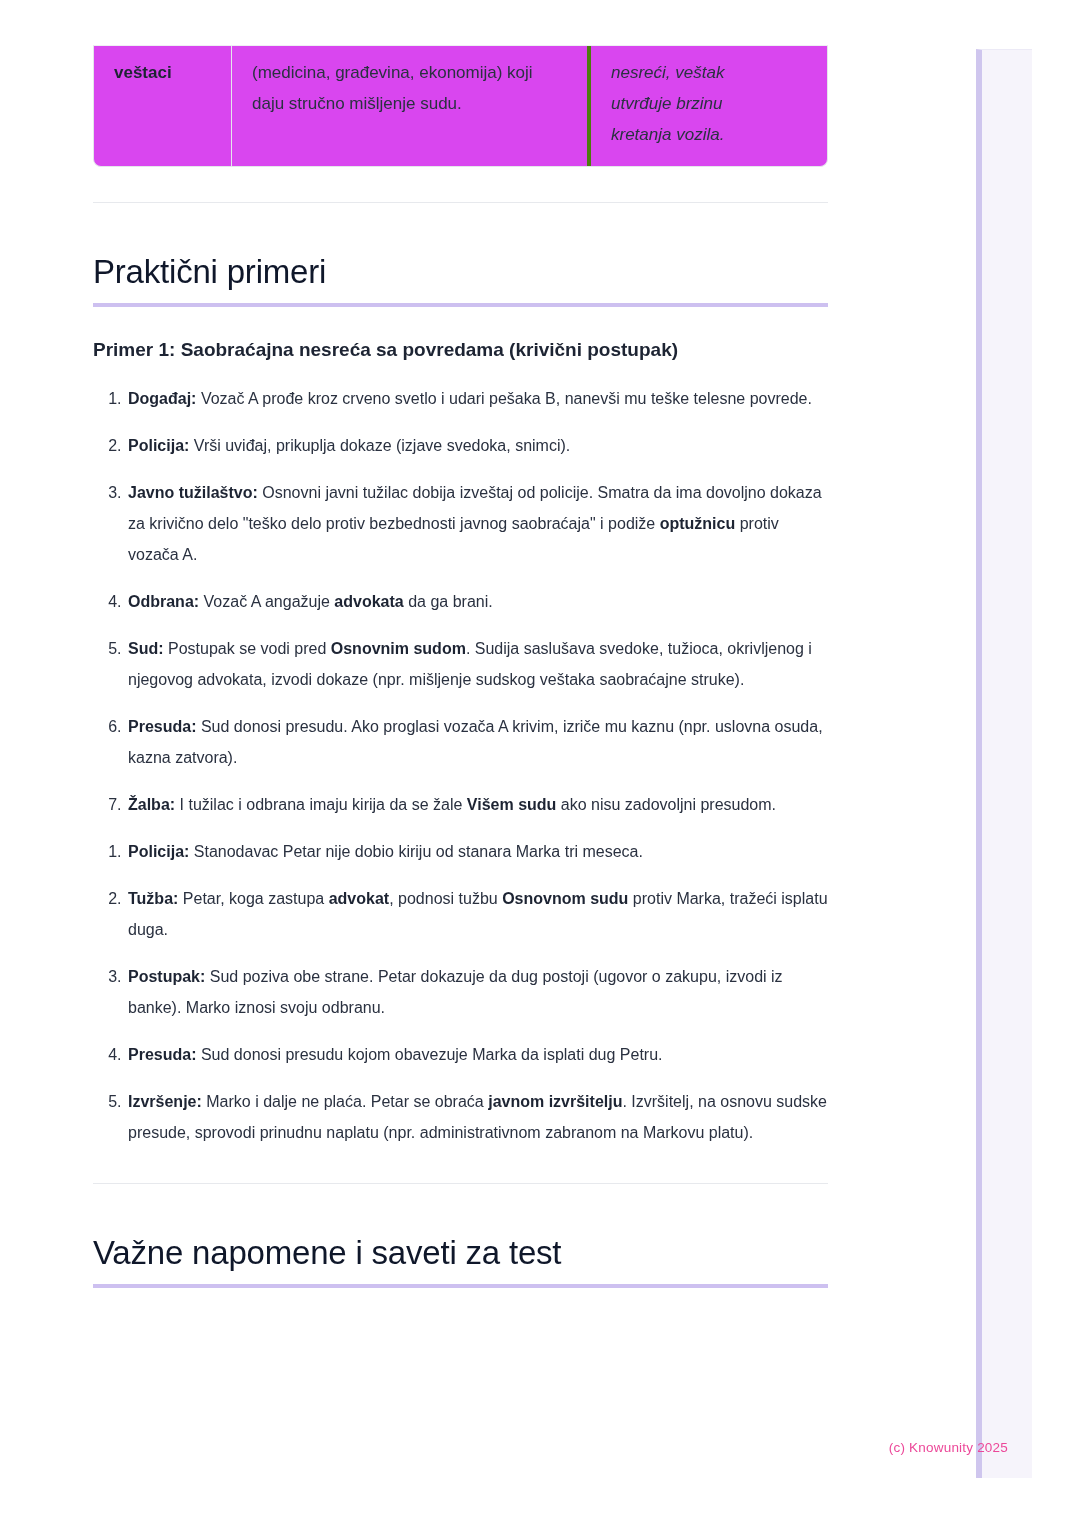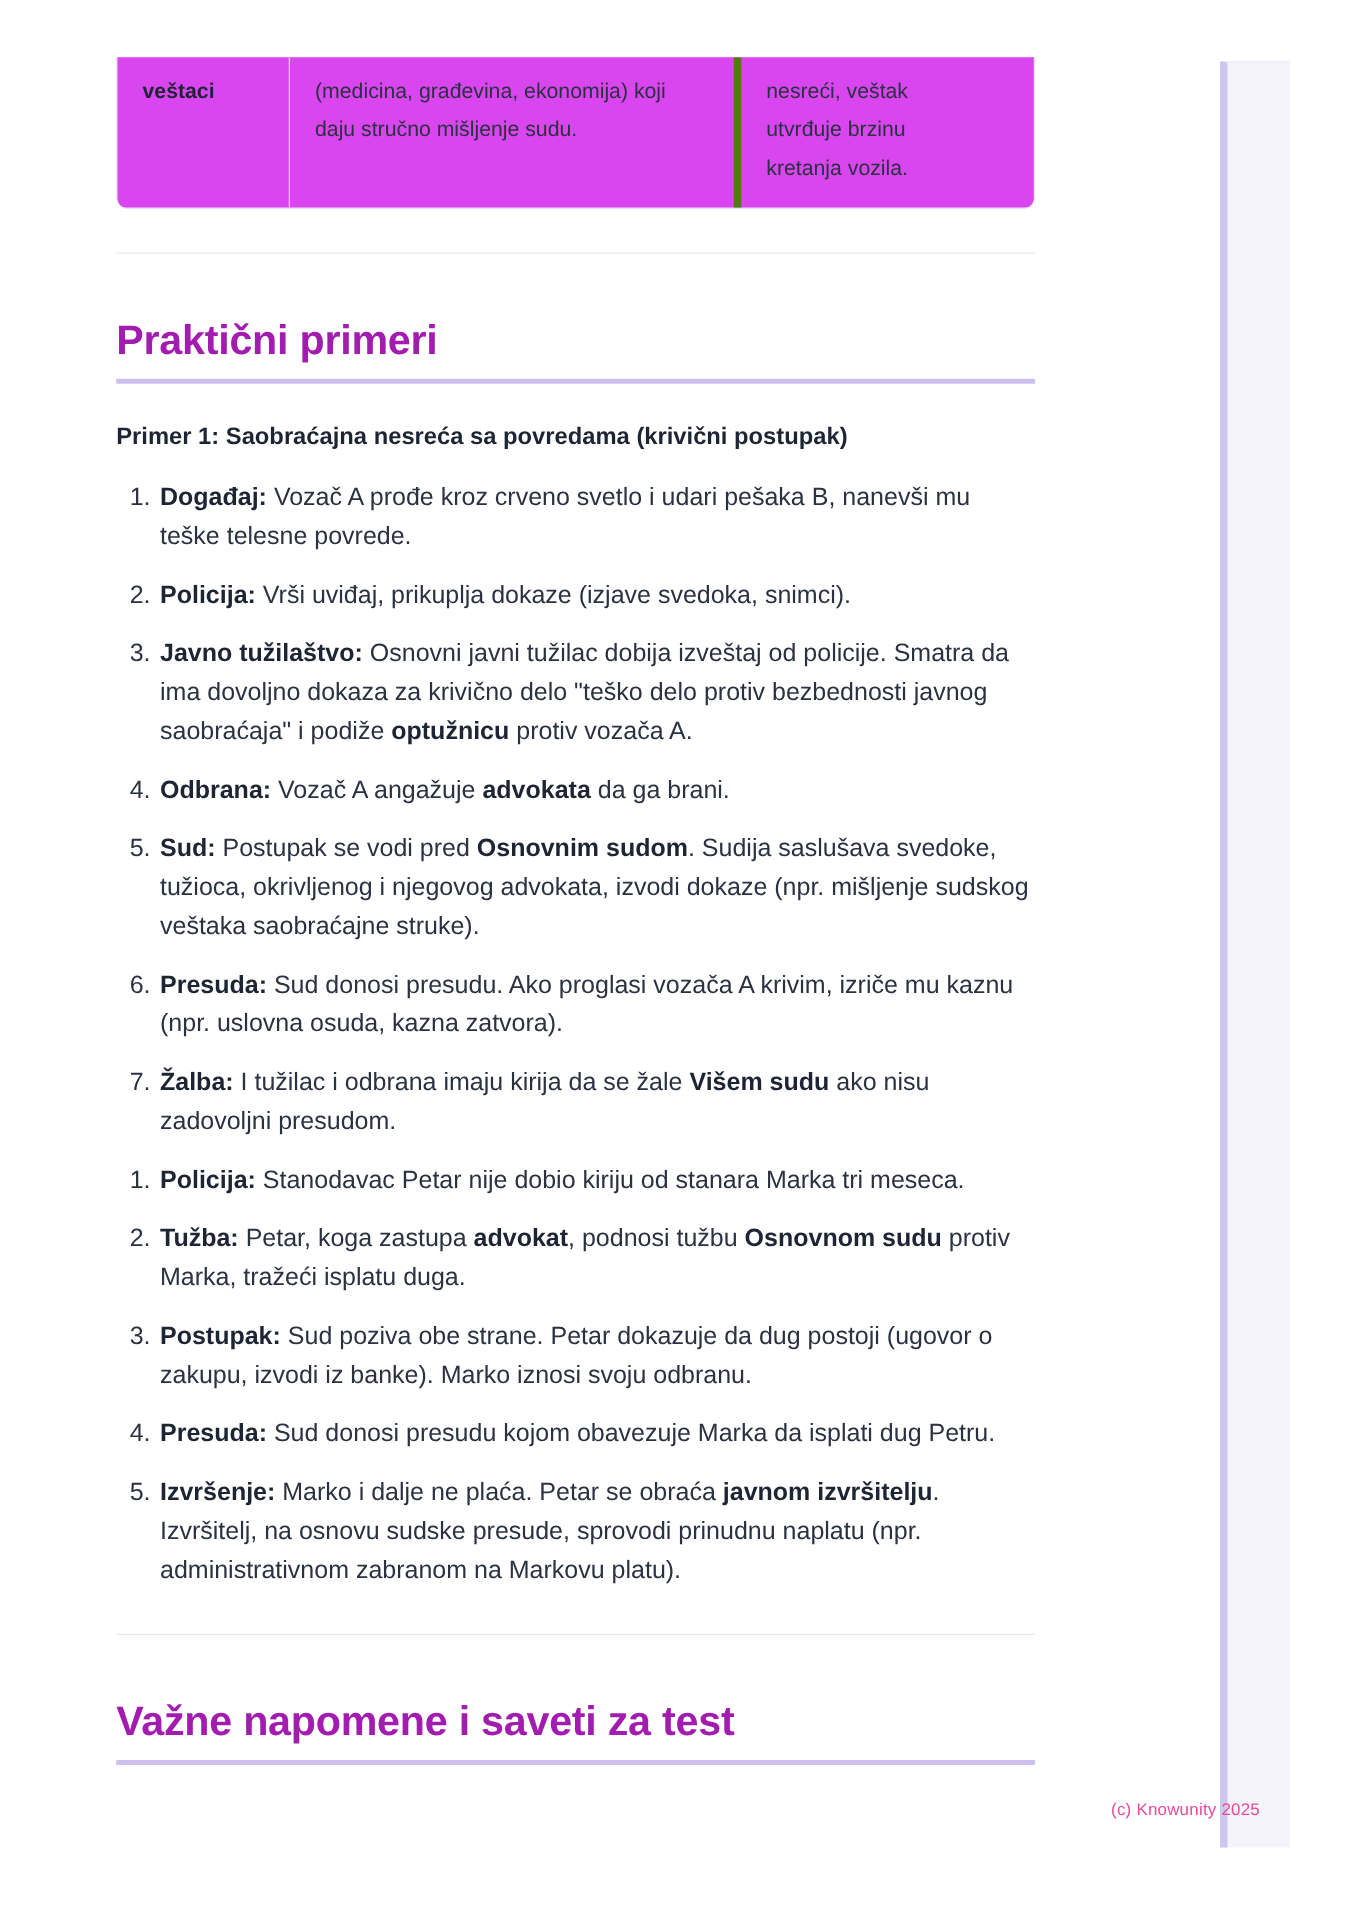--- a/index.html
+++ b/index.html
@@ -54,51 +54,51 @@
     box-sizing: border-box;
     padding: 11px 20px 16px 20px;
     font-size: 17px;
     line-height: 31px;
     color: #2a3140;
   }
   .cell b { color: #1d2433; }
   .cell-term  { width: 137px; }
   .cell-def   { width: 356px; border-left: 1px solid #e4e6eb; }
   .cell-def .rich-wrap { max-width: 290px; display: inline-block; }
-  .cell-ex    { width: 240px; border-left: 6px solid #4d7c0f; }
+  .cell-ex    { width: 240px; border-left: 4px solid #4d7c0f; font-style: italic; }
   .cell-ex .rich-wrap  { max-width: 160px; display: inline-block; }
 
   hr.divider {
     border: none;
     border-top: 1px solid #e7e9ed;
     margin: 35px 0 0 0;
     height: 0;
   }
 
   h1.section-title {
     margin: 50px 0 0 0;
     padding: 0 0 12px 0;
     font-size: 33px;
-    font-weight: 700;
+    font-weight: 400;
     letter-spacing: -0.2px;
-    color: #a21caf;
+    color: #0f172a;
     border-bottom: 4px solid #cdc0f0;
   }
 
   h3.example-heading {
     margin: 32px 0 22px 0;
     font-size: 19px;
     font-weight: 700;
     color: #1d2433;
   }
 
   ol.steps {
     margin: 0 0 6px 0;
     padding: 0 0 0 33px;
-    font-size: 20px;
+    font-size: 16px;
     line-height: 31px;
     color: #2a3140;
   }
   ol.steps li {
     margin-bottom: 16px;
     padding-left: 2px;
   }
   ol.steps li::marker { color: #2a3140; }
   ol.steps b { color: #1d2433; }
 

